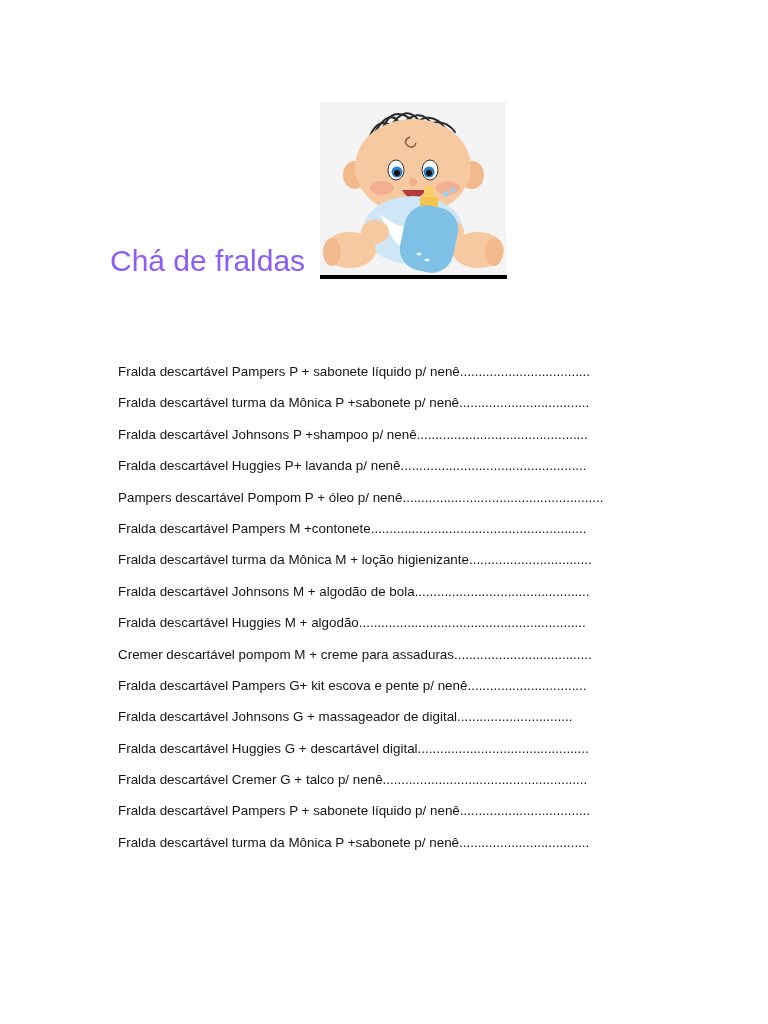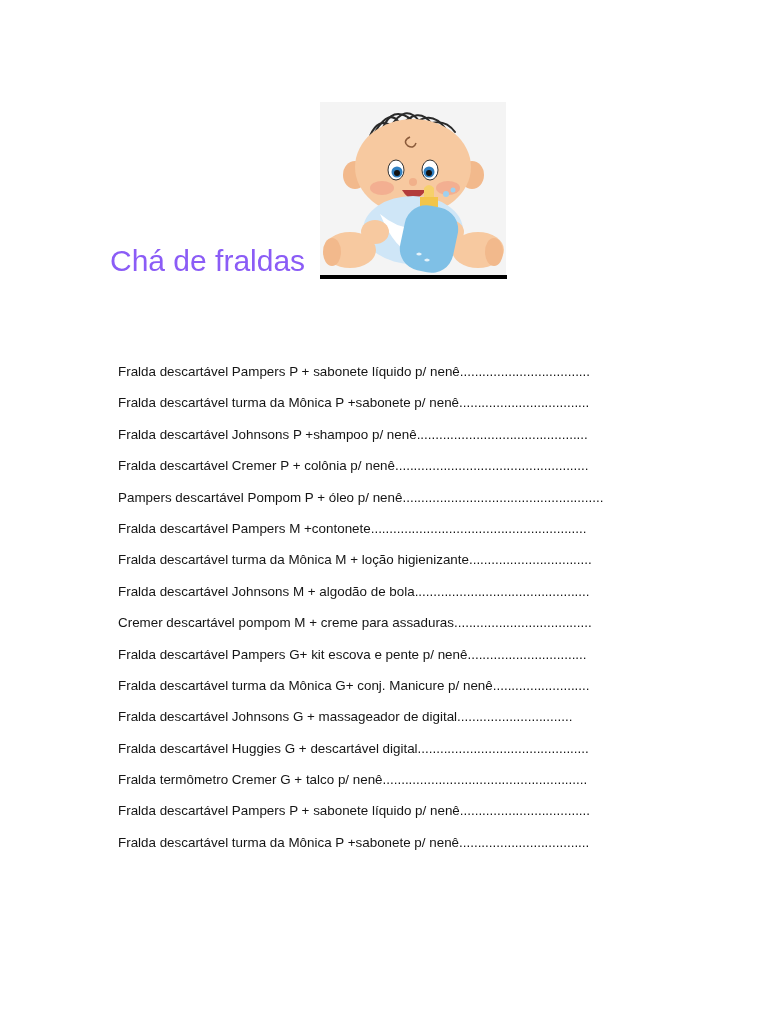--- a/index.html
+++ b/index.html
@@ -72,28 +72,28 @@
       <circle cx="126" cy="92" r="3" fill="#9fd0ee"></circle>
       <circle cx="133" cy="88" r="2.5" fill="#9fd0ee"></circle>
     </svg>
   </div>
   <div class="underline"></div>
 
   <ul class="list">
     <li>Fralda descartável Pampers P + sabonete líquido p/ nenê...................................</li>
     <li>Fralda descartável turma da Mônica P +sabonete p/ nenê...................................</li>
     <li>Fralda descartável Johnsons P +shampoo p/ nenê..............................................</li>
-    <li>Fralda descartável Cremer P + colônia p/ nenê....................................................</li>
+    <li>Fralda descartável Huggies P+ lavanda p/ nenê..................................................</li>
     <li>Pampers descartável Pompom P + óleo p/ nenê......................................................</li>
     <li>Fralda descartável Pampers M +contonete..........................................................</li>
     <li>Fralda descartável turma da Mônica M + loção higienizante.................................</li>
     <li>Fralda descartável Johnsons M + algodão de bola...............................................</li>
+    <li>Fralda descartável Huggies M + algodão.............................................................</li>
     <li>Cremer descartável pompom M + creme para assaduras.....................................</li>
     <li>Fralda descartável Pampers G+ kit escova e pente p/ nenê................................</li>
-    <li>Fralda descartável turma da Mônica G+ conj. Manicure p/ nenê..........................</li>
     <li>Fralda descartável Johnsons  G + massageador de digital...............................</li>
     <li>Fralda descartável Huggies G + descartável digital..............................................</li>
-    <li>Fralda termômetro Cremer G + talco p/ nenê.......................................................</li>
+    <li>Fralda descartável Cremer G + talco p/ nenê.......................................................</li>
     <li>Fralda descartável Pampers P + sabonete líquido p/ nenê...................................</li>
     <li>Fralda descartável turma da Mônica P +sabonete p/ nenê...................................</li>
   </ul>
 
 </div>
 
 </body></html>

